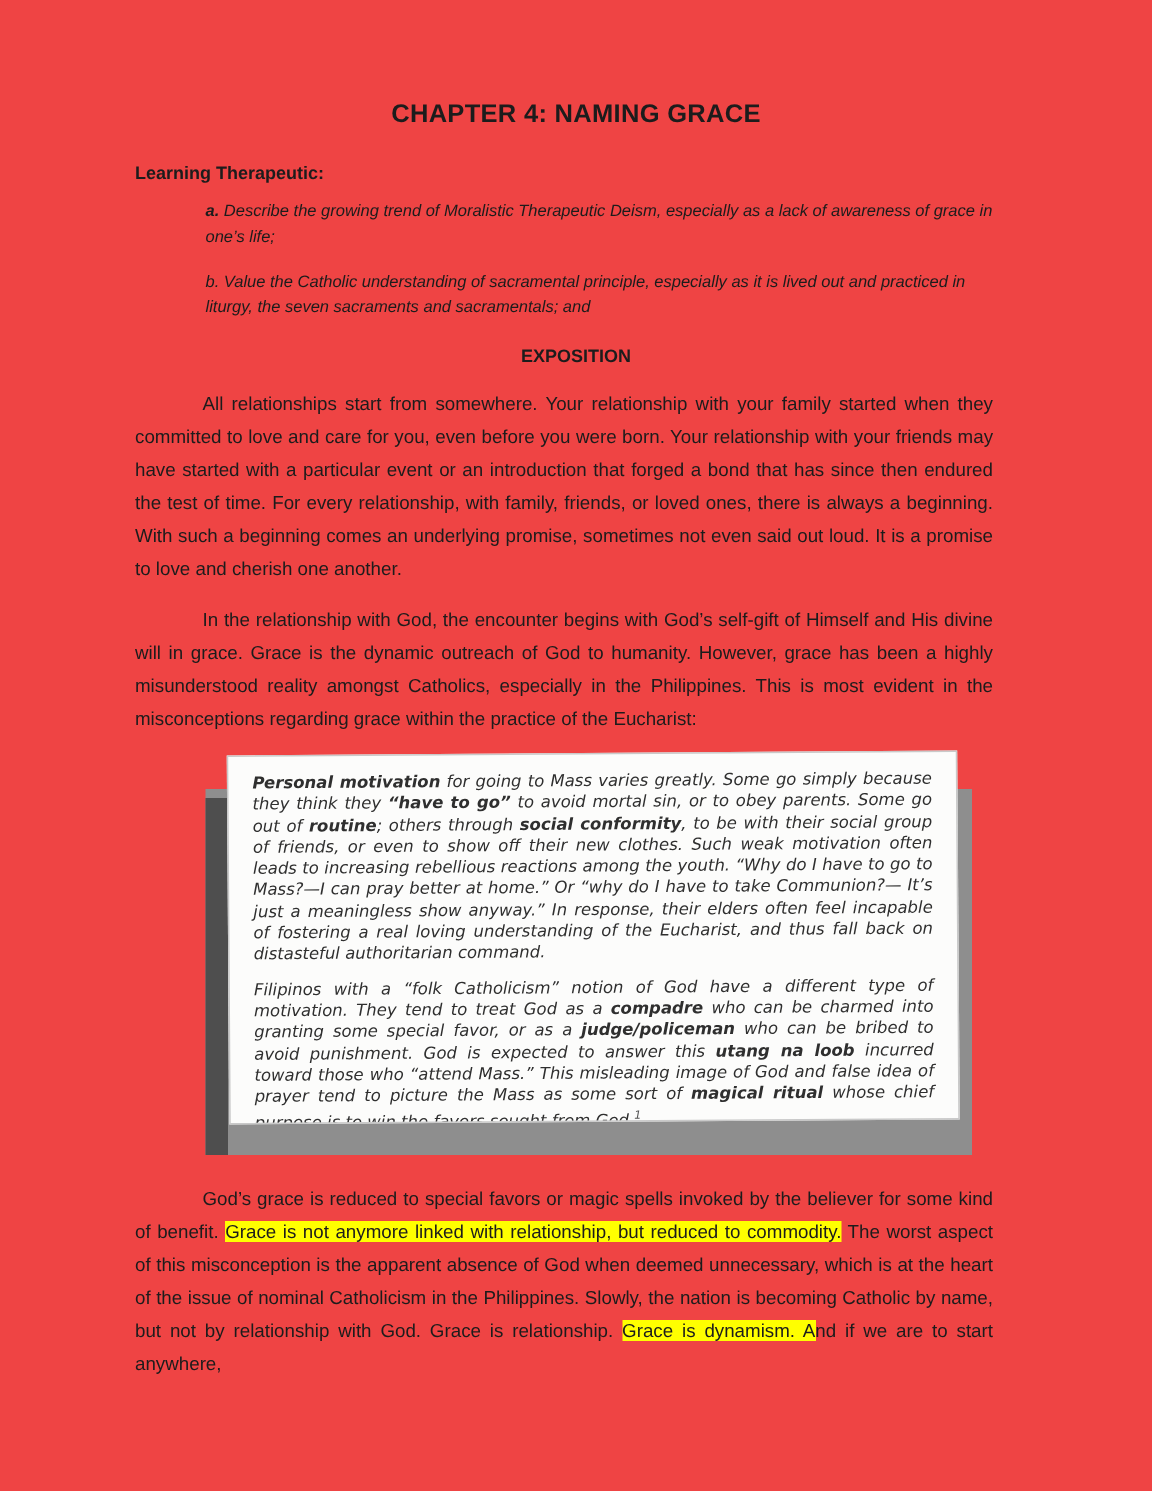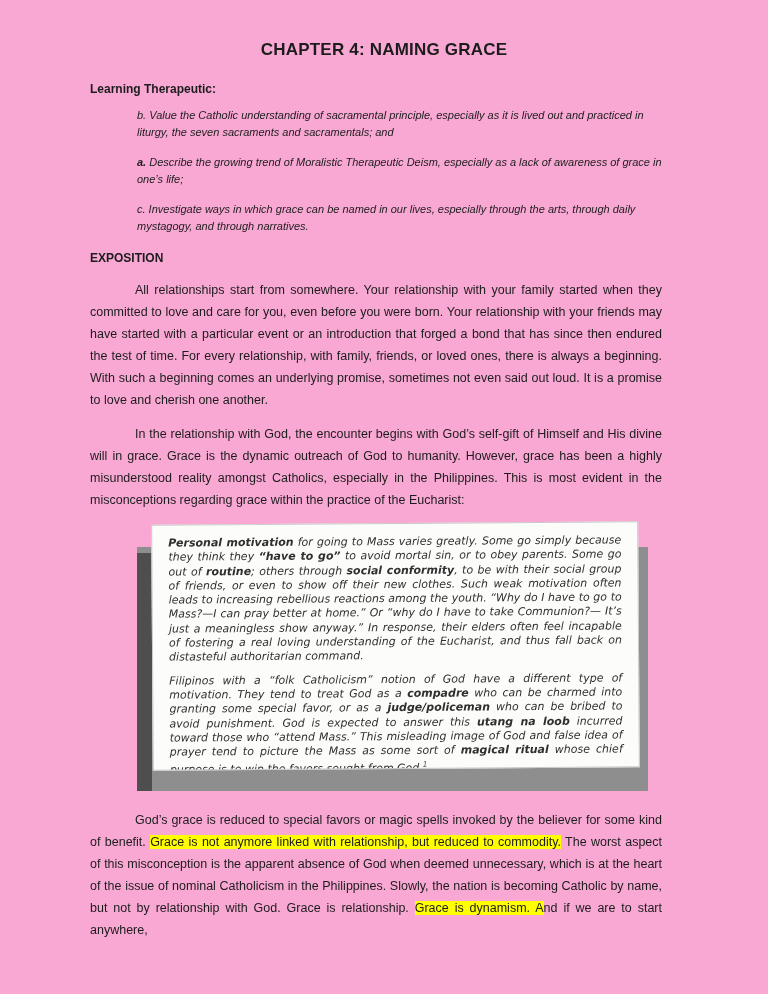--- a/index.html
+++ b/index.html
@@ -1,22 +1,22 @@
 <!DOCTYPE html>
 <html style="--hl: #ffff00;"><head>
 <meta charset="utf-8">
 <style>
   :root { --hl: #ffff00; }
   html,body { margin:0; padding:0; background:#ffffff; }
   .page {
     position: relative;
     width: 768px; height: 994px;
     box-sizing: border-box;
-    padding: 40px 90px 0 90px;
-    background: #f9a8d4;
+    padding: 66px 90px 0 90px;
+    background: #ef4444;
     font-family: "Liberation Sans", sans-serif;
     color: #1c1c1c;
     overflow: hidden;
   }
   .title {
     margin: 0 0 22px 0;
     text-align: center;
     font-size: 17px;
     font-weight: 700;
     letter-spacing: 0.2px;
@@ -28,20 +28,21 @@
   }
   .competency {
     margin: 0 10px 13px 47px;
     font-style: italic;
     font-size: 11px;
     line-height: 17px;
     text-align: left;
   }
   .competency .b { font-weight: 700; }
   .exp-heading {
+    text-align: center;
     font-size: 12px;
     font-weight: 700;
     margin: 16px 0 14px 0;
   }
   .body-para {
     margin: 0 16px 12px 0;
     font-size: 12.5px;
     line-height: 22px;
     text-align: justify;
     text-indent: 45px;
@@ -90,23 +91,22 @@
 </head>
 <body>
 
 <div class="page">
 
   <h1 class="title">CHAPTER 4: NAMING GRACE</h1>
 
   <div class="lc-heading">Learning Therapeutic:</div>
 
   <div id="competencies">
+      <p class="competency"><span class="b">a.</span> Describe the growing trend of Moralistic Therapeutic Deism, especially as a lack of awareness of grace in one’s life;</p>
       <p class="competency"><span>b.</span> Value the Catholic understanding of sacramental principle, especially as it is lived out and practiced in liturgy, the seven sacraments and sacramentals; and</p>
-      <p class="competency"><span class="b">a.</span> Describe the growing trend of Moralistic Therapeutic Deism, especially as a lack of awareness of grace in one’s life;</p>
-      <p class="competency"><span>c.</span> Investigate ways in which grace can be named in our lives, especially through the arts, through daily mystagogy, and through narratives.</p>
     </div>
 
   <div class="exp-heading">EXPOSITION</div>
 
   <div id="exposition">
       <p class="body-para">All relationships start from somewhere. Your relationship with your family started when they committed to love and care for you, even before you were born. Your relationship with your friends may have started with a particular event or an introduction that forged a bond that has since then endured the test of time. For every relationship, with family, friends, or loved ones, there is always a beginning. With such a beginning comes an underlying promise, sometimes not even said out loud. It is a promise to love and cherish one another.</p>
       <p class="body-para">In the relationship with God, the encounter begins with God’s self-gift of Himself and His divine will in grace. Grace is the dynamic outreach of God to humanity. However, grace has been a highly misunderstood reality amongst Catholics, especially in the Philippines. This is most evident in the misconceptions regarding grace within the practice of the Eucharist:</p>
     </div>
 
   <div class="scan-wrap">

